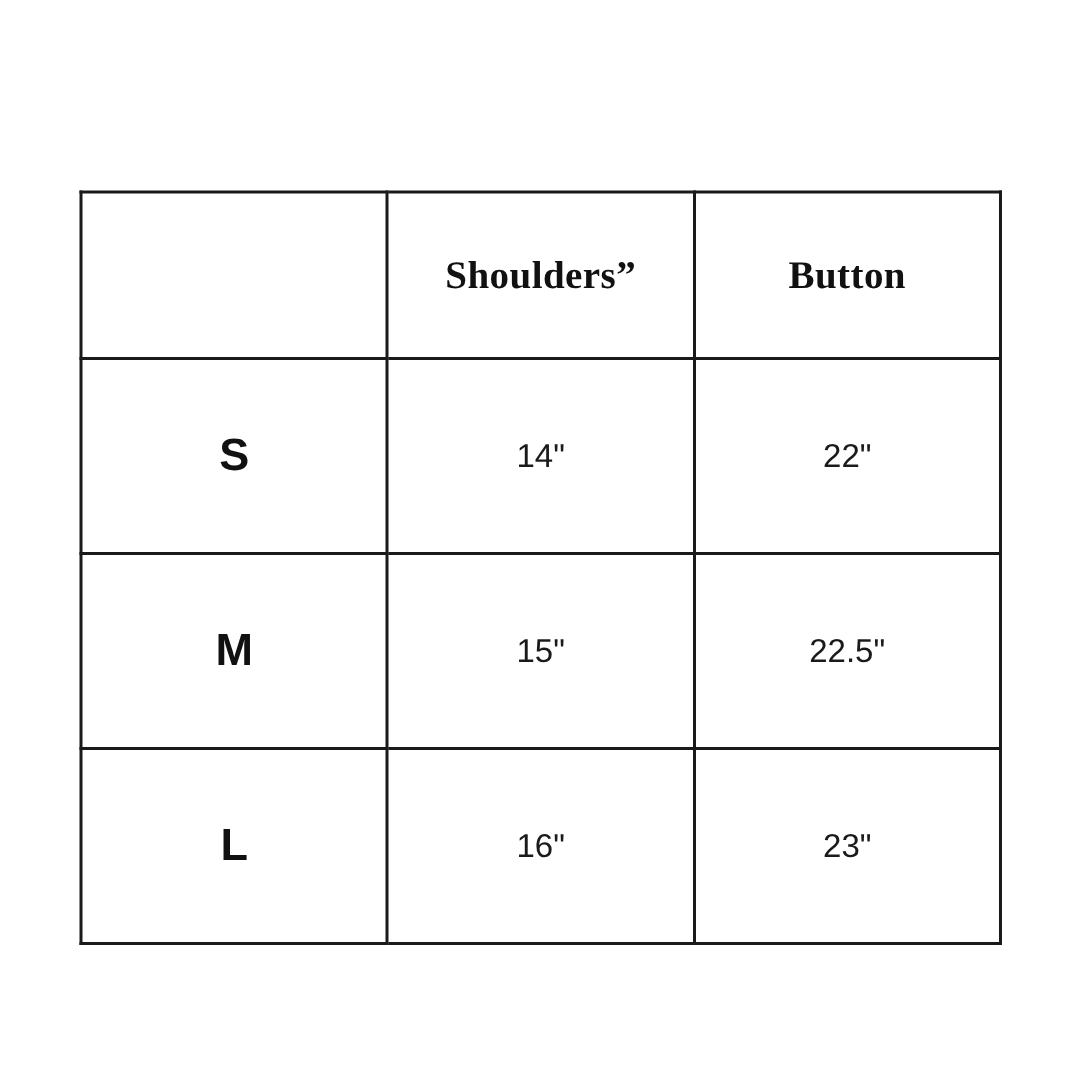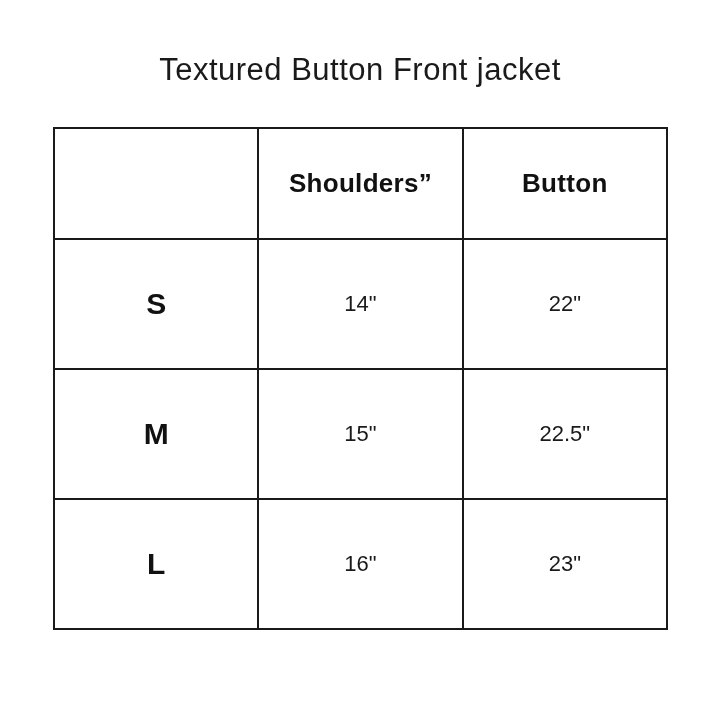--- a/index.html
+++ b/index.html
@@ -50,38 +50,38 @@
     height: 111px;
   }
   table.size-table tbody tr {
     height: 130px;
   }
   th.col-header {
     font-size: 26px;
     font-weight: 700;
     letter-spacing: 0.3px;
     color: #111111;
+    font-family: Liberation Serif, serif;
   }
   td.size-cell {
     font-size: 30px;
     font-weight: 700;
     color: #111111;
   }
   td.value-cell {
     font-size: 22px;
     font-weight: 400;
     color: #1a1a1a;
   }
 </style>
 </head>
 <body>
 
 <div class="canvas">
 
-  <h1 class="title">Textured Button Front jacket</h1>
 
   <table class="size-table">
     <thead>
       <tr>
         <th class="col-header"></th>
         <th class="col-header">Shoulders”</th>
         <th class="col-header">Button</th>
       </tr>
     </thead>
     <tbody>

